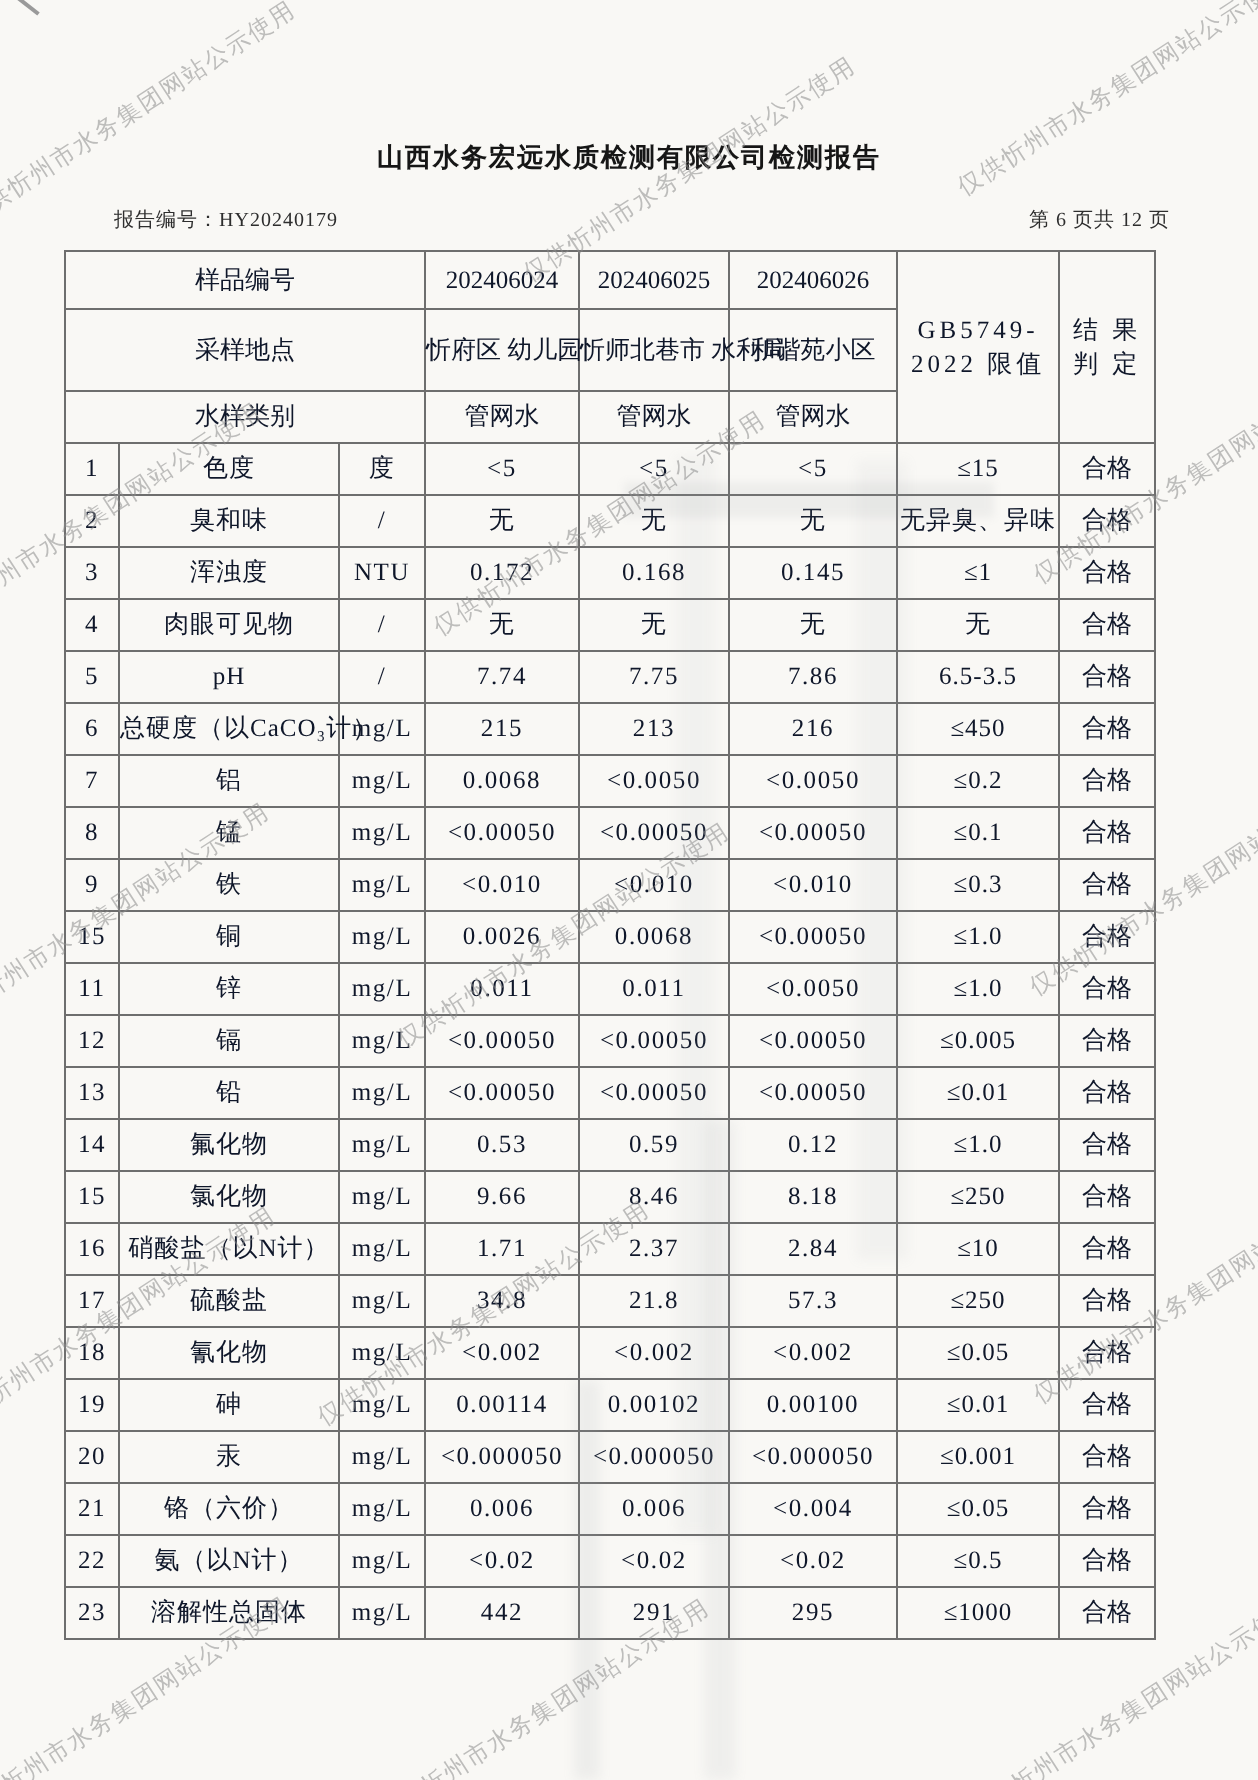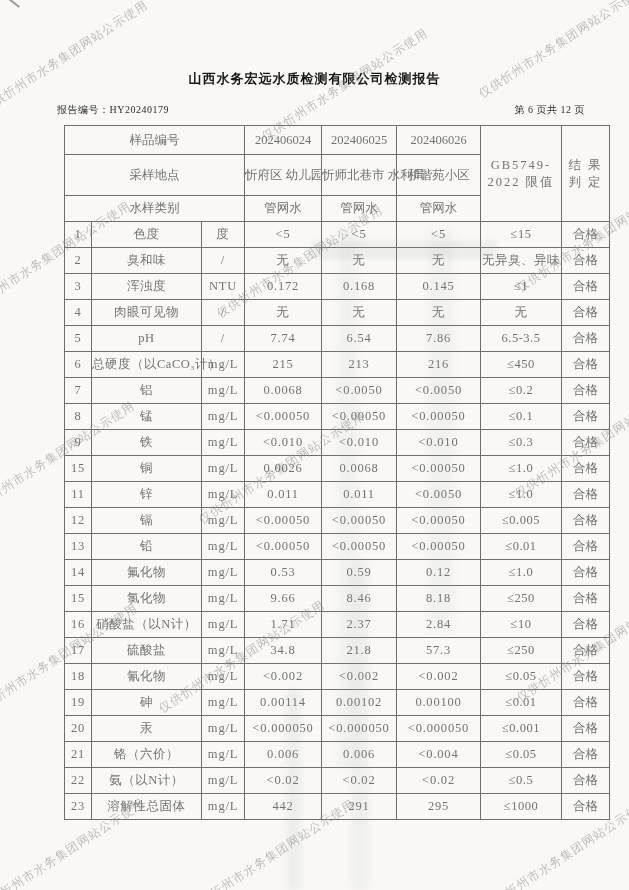--- a/index.html
+++ b/index.html
@@ -19,24 +19,24 @@
     position:absolute;top:70px;left:0;width:100%;
     text-align:center;font-size:13px;font-weight:bold;color:#161616;
     letter-spacing:1px;margin:0;
   }
   .meta{
     position:absolute;top:103px;left:57px;right:44px;
     display:flex;justify-content:space-between;
     font-size:10px;color:#2e2e2e;letter-spacing:0.5px;
   }
   table.report{
-    position:absolute;left:64px;top:125px;
+    position:absolute;left:32px;top:125px;
     border-collapse:collapse;table-layout:fixed;
     width:545px;
-    font-size:12.5px;color:#737373;
+    font-size:12.5px;color:#0f172a;
   }
   table.report td{
     border:1px solid #6e6e6e;
     text-align:center;vertical-align:middle;
     padding:0;overflow:visible;white-space:nowrap;
   }
   table.report{border:1.6px solid #5c5c5c;}
   tr.h1 td{height:28px;}
   tr.h2 td{height:40px;}
   tr.h3 td{height:25px;}
@@ -154,21 +154,21 @@
           <td class="c-val">无</td>
           <td class="c-val">无</td>
           <td class="c-limit">无</td>
           <td class="c-result">合格</td>
         </tr>
         <tr>
           <td class="c-no">5</td>
           <td class="c-item">pH</td>
           <td class="c-unit">/</td>
           <td class="c-val">7.74</td>
-          <td class="c-val">6.54</td>
+          <td class="c-val">7.75</td>
           <td class="c-val">7.86</td>
           <td class="c-limit">6.5-3.5</td>
           <td class="c-result">合格</td>
         </tr>
         <tr>
           <td class="c-no">6</td>
           <td class="c-item">总硬度（以CaCO₃计）</td>
           <td class="c-unit">mg/L</td>
           <td class="c-val">215</td>
           <td class="c-val">213</td>

